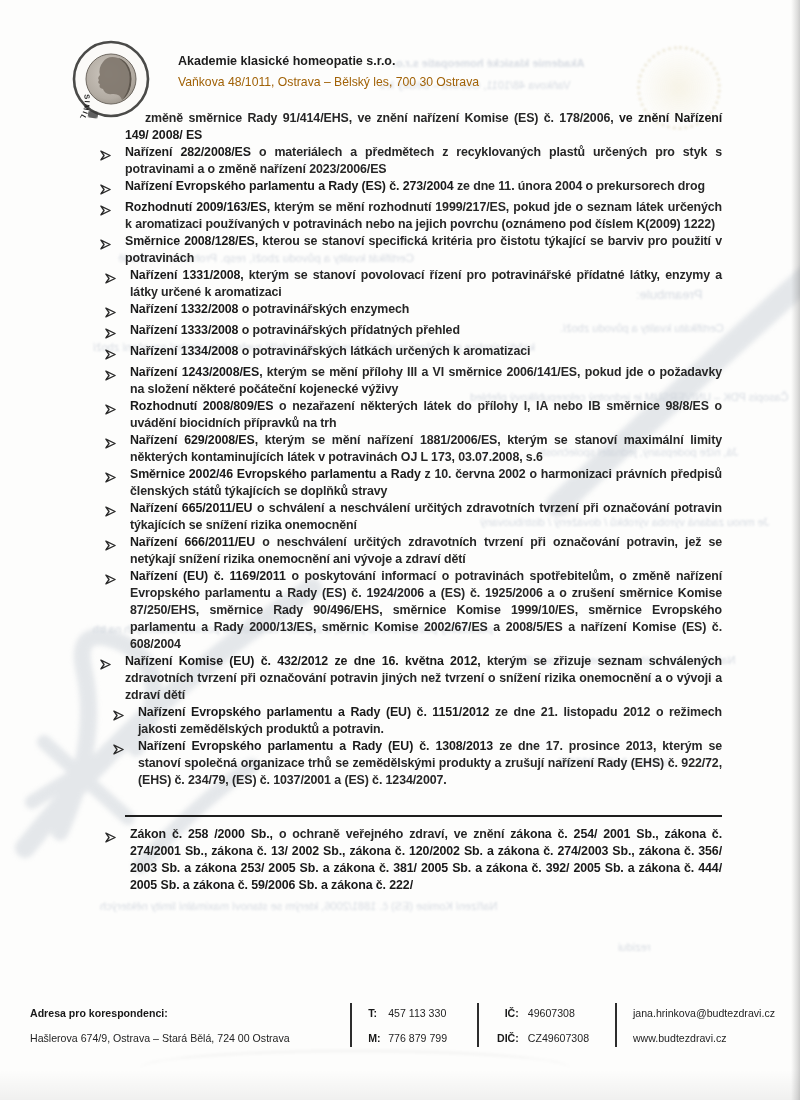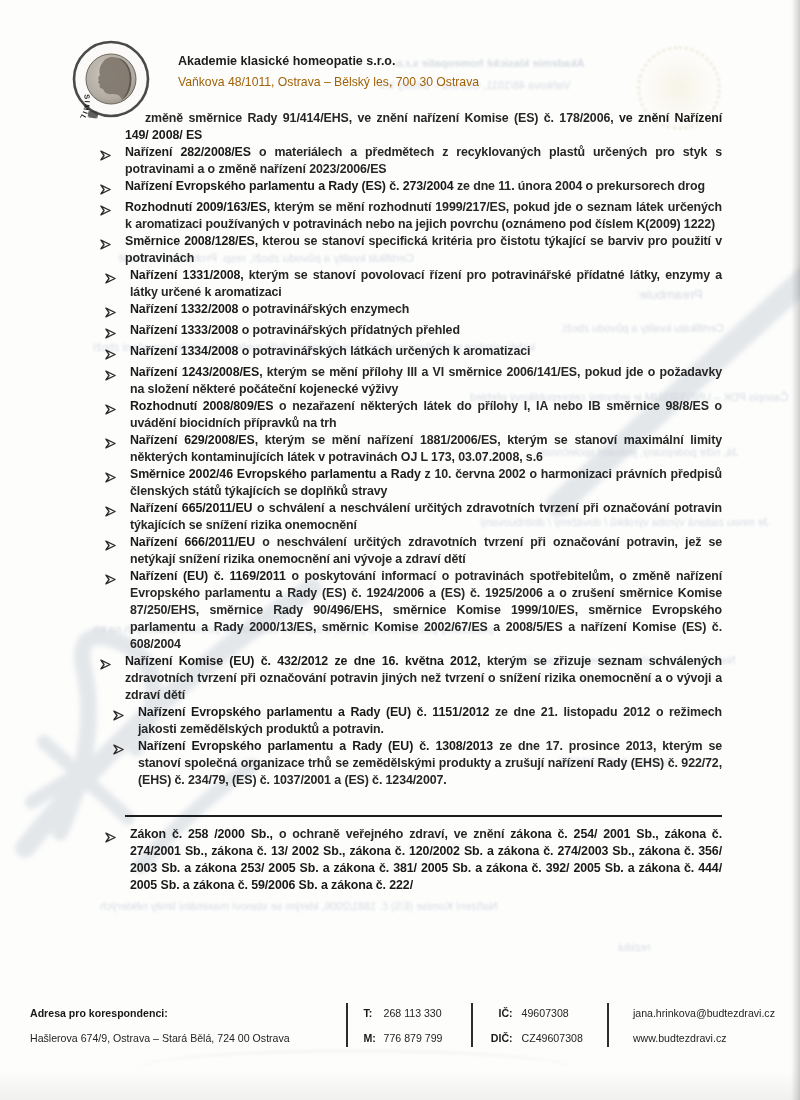--- a/index.html
+++ b/index.html
@@ -40,21 +40,21 @@
   .item.no-bullet p{margin-left:25px;text-indent:20px;}
   .divider{height:0;border-top:2.2px solid #1e1e1e;margin:26px 0 9px 25px;}
   
   .footer{position:absolute;left:30px;top:1000px;width:745px;display:flex;
     align-items:center;font-size:10.6px;color:#242424;}
   .fcol{display:flex;flex-direction:column;}
   .frow{height:25px;display:flex;align-items:center;}
   .fc1{width:330px;}
   .fc2{width:112px;padding-left:16px;}
   .fc3{width:128px;padding-left:12px;}
-  .fc4{padding-left:24px;justify-content:space-between;}
+  .fc4{padding-left:16px;justify-content:space-between;}
   .fl{font-weight:bold;color:#181818;}
   .fc2 .fl{display:inline-block;width:20px;}
   .fc3 .fl{display:inline-block;width:28px;text-align:right;margin-right:9px;}
   .fsep{width:2px;background:#2d2d2d;height:44px;}
 </style>
 </head>
 <body>
 
 <div class="page">
 
@@ -235,21 +235,21 @@
 
   <div class="footer">
     <div class="fcol fc1">
       <div class="frow fl">Adresa pro korespondenci:</div>
       <div class="frow">Hašlerova 674/9, Ostrava – Stará Bělá, 724 00 Ostrava</div>
     </div>
     <div class="fsep"></div>
     <div class="fcol fc2">
       <div class="frow">
           <span class="fl">T:</span>
-          <span>268 113 330</span>
+          <span>457 113 330</span>
         </div>
       <div class="frow">
           <span class="fl">M:</span>
           <span>776 879 799</span>
         </div>
     </div>
     <div class="fsep"></div>
     <div class="fcol fc3">
       <div class="frow">
           <span class="fl">IČ:</span>

